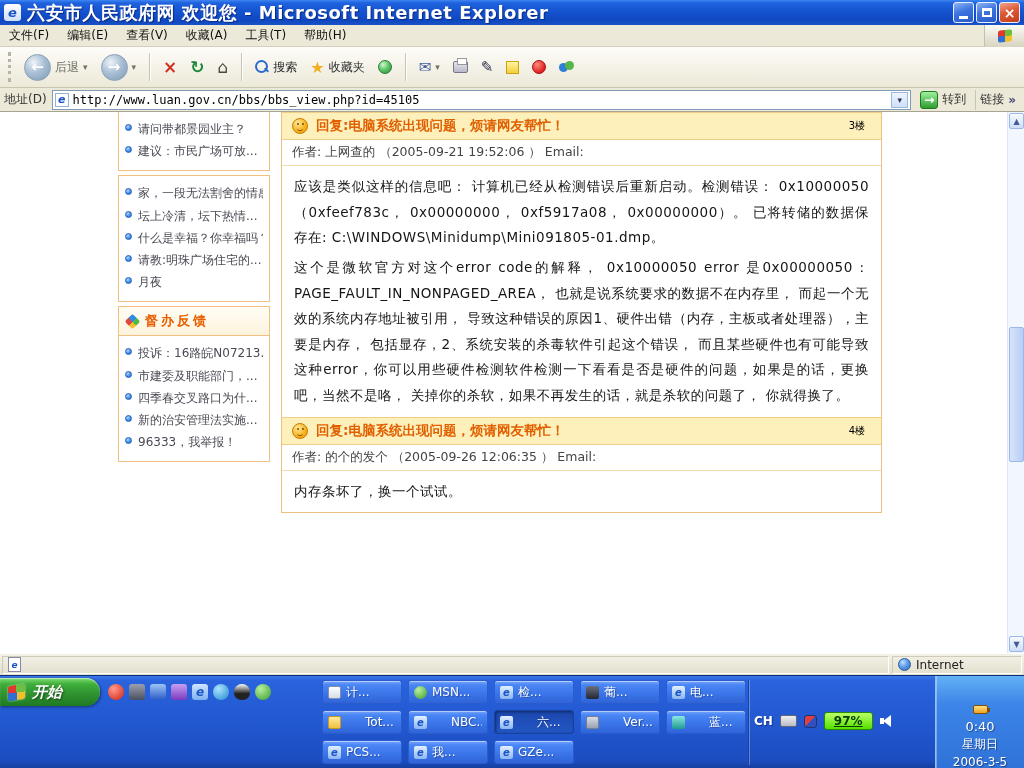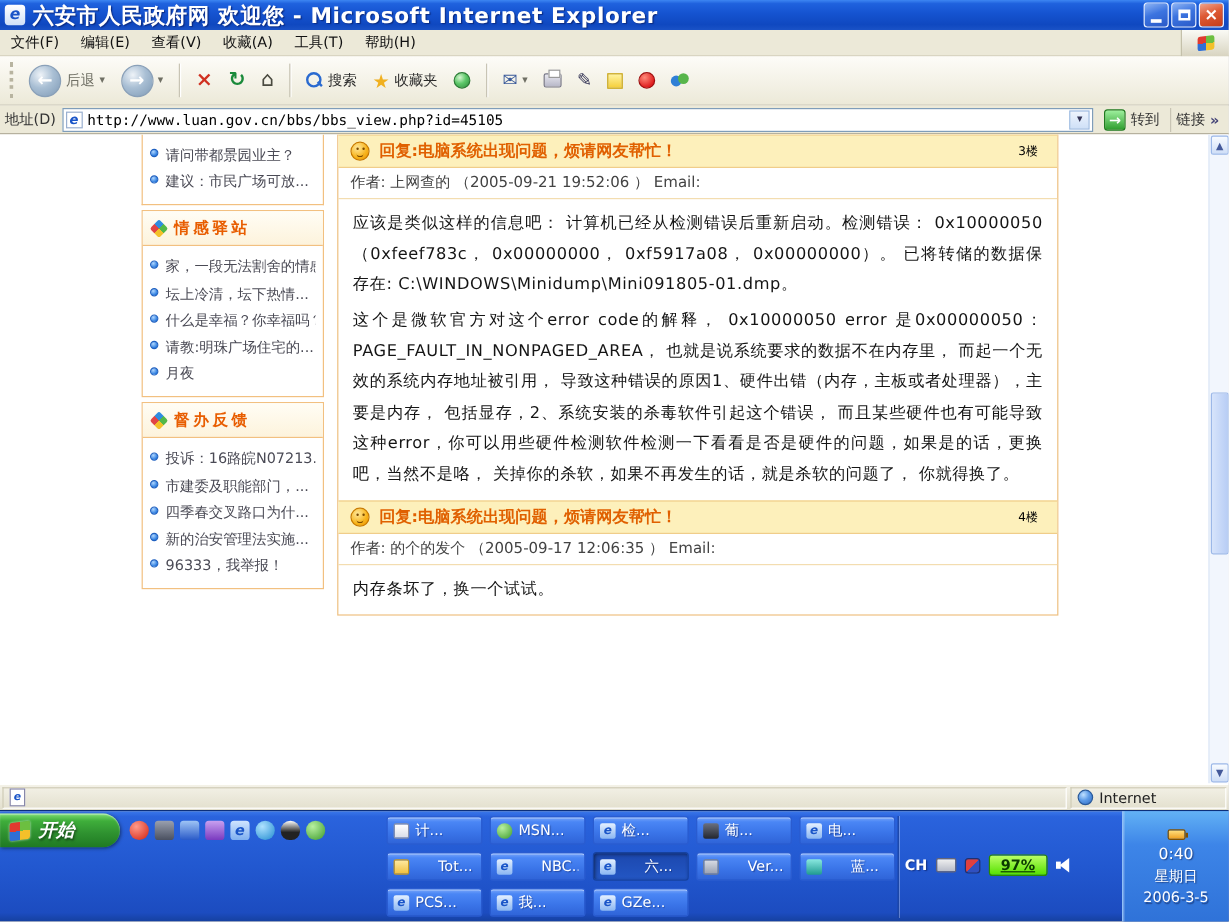--- a/index.html
+++ b/index.html
@@ -183,21 +183,21 @@
   .kb-icon { width:17px; height:12px; background:linear-gradient(#f0f0f0,#b8bcc8); border:1px solid #667; border-radius:2px; }
   .shield-icon { width:13px; height:13px; border-radius:3px; background:linear-gradient(135deg,#e04040 0 50%,#3050c0 0); border:1px solid #203070; }
   .pct-badge { background:linear-gradient(#baff66,#55e000); color:#0a3a00; font-weight:bold; font-size:12px;
     padding:1px 9px; border-radius:3px; border:1px solid #2a8a00;text-decoration:underline; }
   .speaker-icon { position:relative; width:14px; height:12px; }
   .speaker-icon::before { content:""; position:absolute; left:0; top:3px; width:4px; height:6px; background:#fff; }
   .speaker-icon::after { content:""; position:absolute; left:3px; top:0; border-top:6px solid transparent; border-bottom:6px solid transparent; border-right:8px solid #fff; }
   .clock-panel { position:absolute; right:0; top:0; width:89px; height:93px;
     background:linear-gradient(180deg,#62b1f5 0%,#3d85e8 30%,#2f72d8 100%);
     border-left:1px solid #8fc0f8; box-shadow:inset 1px 0 0 rgba(255,255,255,.35);
-    color:#fff; display:flex; flex-direction:column; align-items:center; justify-content:center; gap:2px;
+    color:#fff; display:flex; flex-direction:column; align-items:center; justify-content:flex-end; gap:2px;
     font-size:12px; text-shadow:1px 1px 1px rgba(0,0,40,.45); }
   .clock-battery { width:15px; height:9px; background:linear-gradient(#ffe080,#f0a020); border:1px solid #805000; border-radius:2px; position:relative; margin-bottom:3px; }
   .clock-battery::after { content:""; position:absolute; right:-3px; top:2px; width:2px; height:4px; background:#805000; }
   .clock-time { font-size:13px; }
 </style>
 </head>
 <body>
 
 <div id="screen">
 
@@ -311,24 +311,20 @@
               <span class="side-item-label">请问带都景园业主？</span>
             </div>
           <div class="side-item">
               <span class="bullet"></span>
               <span class="side-item-label">建议：市民广场可放...</span>
             </div>
         </div>
       </div>
 
       <div class="side-box">
-        <div class="side-header">
-          <span class="side-sec-icon"></span>
-          <span>情感驿站</span>
-        </div>
         <div class="side-list">
           <div class="side-item">
               <span class="bullet"></span>
               <span class="side-item-label">家，一段无法割舍的情感</span>
             </div>
           <div class="side-item">
               <span class="bullet"></span>
               <span class="side-item-label">坛上冷清，坛下热情...</span>
             </div>
           <div class="side-item">
@@ -387,21 +383,21 @@
       <div class="reply-body">
         <p>应该是类似这样的信息吧：  计算机已经从检测错误后重新启动。检测错误：  0x10000050（0xfeef783c， 0x00000000， 0xf5917a08， 0x00000000）。  已将转储的数据保存在:  C:\WINDOWS\Minidump\Mini091805-01.dmp。</p>
         <p>这个是微软官方对这个error code的解释， 0x10000050 error 是0x00000050：  PAGE_FAULT_IN_NONPAGED_AREA， 也就是说系统要求的数据不在内存里， 而起一个无效的系统内存地址被引用， 导致这种错误的原因1、硬件出错（内存，主板或者处理器），主要是内存， 包括显存，2、系统安装的杀毒软件引起这个错误， 而且某些硬件也有可能导致这种error，你可以用些硬件检测软件检测一下看看是否是硬件的问题，如果是的话，更换吧，当然不是咯， 关掉你的杀软，如果不再发生的话，就是杀软的问题了， 你就得换了。</p>
       </div>
 
       <div class="reply-header">
         <span class="smiley"></span>
         <span class="reply-title">回复:电脑系统出现问题，烦请网友帮忙！</span>
         <span class="reply-floor">4楼</span>
       </div>
-      <div class="reply-author">作者: 的个的发个 （2005-09-17 12:06:35 ） Email:</div>
+      <div class="reply-author">作者: 的个的发个 （2005-09-26 12:06:35 ） Email:</div>
       <div class="reply-body">
         <p>内存条坏了，换一个试试。</p>
       </div>
     </div>
 
     <div class="vscroll">
       <div class="scroll-btn up">▲</div>
       <div class="scroll-thumb"></div>
       <div class="scroll-btn down">▼</div>
     </div>

